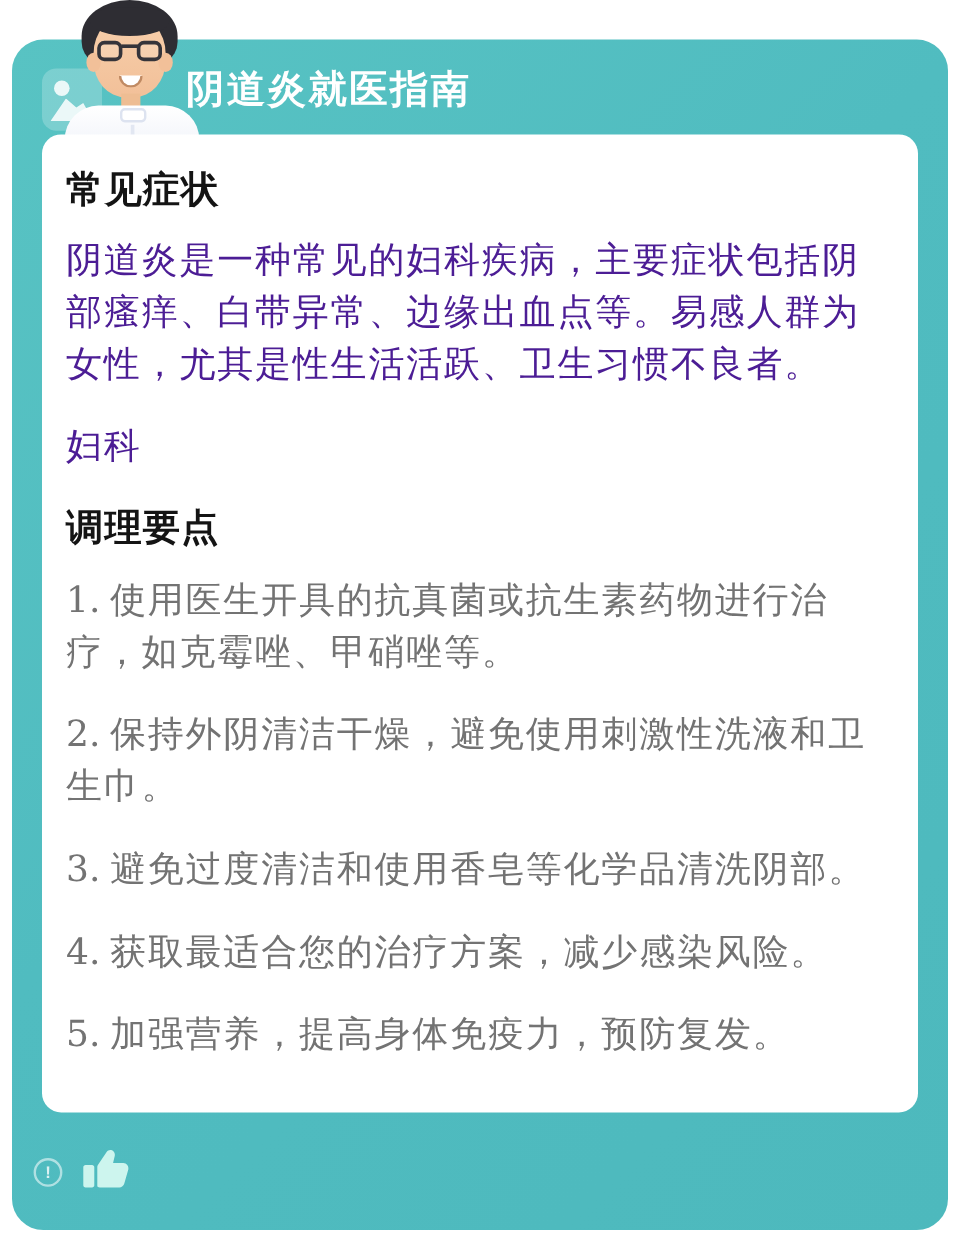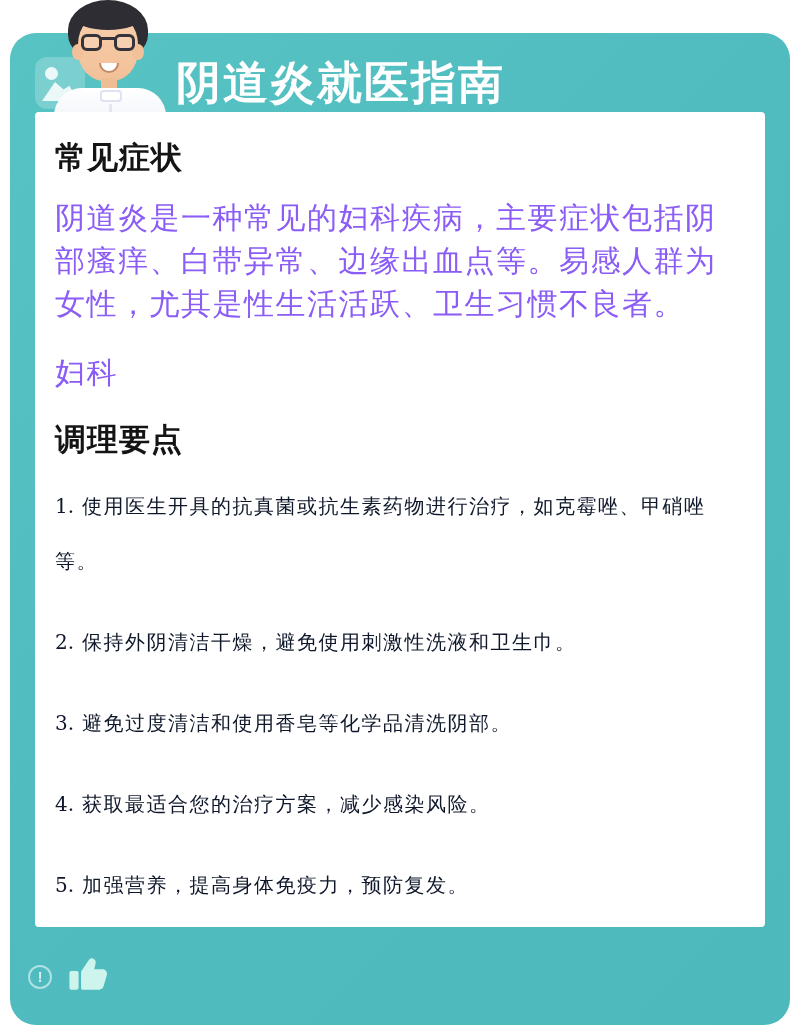--- a/index.html
+++ b/index.html
@@ -10,21 +10,21 @@
   
   .frame{
     position:absolute;left:10px;top:33px;width:780px;height:992px;
     background:linear-gradient(135deg,#58c3c3 0%,#50bcc0 45%,#4db9bd 100%);
     border-radius:26px;
   }
   
   .header{position:absolute;left:0;top:0;width:100%;height:80px;}
   .page-title{
     position:absolute;left:145px;top:20px;
-    font-size:45px;font-weight:700;color:#ffffff;letter-spacing:2px;white-space:nowrap;margin-left:21px;
+    font-size:32px;font-weight:700;color:#ffffff;letter-spacing:2px;white-space:nowrap;
   }
   
   .ph-icon{
     position:absolute;left:25px;top:24px;width:50px;height:52px;
     background:rgba(255,255,255,.22);border-radius:12px;z-index:1;
   }
   .ph-dot{position:absolute;left:10px;top:10px;width:13px;height:13px;border-radius:50%;
     background:rgba(255,255,255,.85);}
   .ph-mtn{position:absolute;left:7px;bottom:8px;width:36px;height:19px;
     background:rgba(255,255,255,.85);
@@ -48,32 +48,32 @@
     border:2px solid #c08a63;border-top:none;border-radius:0 0 14px 14px;box-sizing:border-box;}
   .a-neck{position:absolute;left:49px;top:78px;width:16px;height:14px;background:#eebd93;}
   .a-shirt{position:absolute;left:2px;top:88px;width:112px;height:58px;
     background:linear-gradient(#ffffff,#e9edf7);border-radius:28px 28px 0 0;}
   .a-collar{position:absolute;left:46px;top:2px;width:22px;height:12px;background:#ffffff;
     border:2px solid #dde3f0;border-radius:4px;box-sizing:border-box;}
   .a-button{position:absolute;left:55px;top:16px;width:3px;height:36px;background:#e2e7f2;}
   
   .card{
     position:absolute;left:25px;top:79px;width:730px;height:815px;background:#ffffff;
-    border-radius:4px;box-sizing:border-box;padding:24px 20px 0 20px;overflow:hidden;z-index:3;
+    border-radius:16px;box-sizing:border-box;padding:24px 20px 0 20px;overflow:hidden;z-index:3;
   }
   .section-heading{
     font-size:31px;font-weight:700;color:#141414;letter-spacing:1px;
     margin:26px 0 18px 0;line-height:1.3;
   }
   .section-heading.first{margin-top:2px;}
   .body-text{
-    font-size:30px;color:#8b5cf6;line-height:43px;letter-spacing:1.5px;margin:0 0 26px 0;
+    font-size:30px;color:#4c1d95;line-height:43px;letter-spacing:1.5px;margin:0 0 26px 0;
   }
   .care-point{
-    font-size:20px;color:#0f172a;line-height:55px;letter-spacing:1.5px;margin:0 0 26px 0;
+    font-size:30px;color:#737373;line-height:43px;letter-spacing:1.5px;margin:0 0 26px 0;
   }
   .care-num{font-family:"DejaVu Serif","Liberation Serif",serif;letter-spacing:0;margin-right:8px;}
   
   .footer{
     position:absolute;left:0;right:0;bottom:0;height:98px;z-index:2;
     display:flex;align-items:center;gap:12px;padding:0 16px 4px 18px;box-sizing:border-box;
   }
   .info-icon{
     width:24px;height:24px;border:2px solid rgba(255,255,255,.55);border-radius:50%;
     color:rgba(255,255,255,.8);font-size:14px;font-weight:700;flex-shrink:0;

